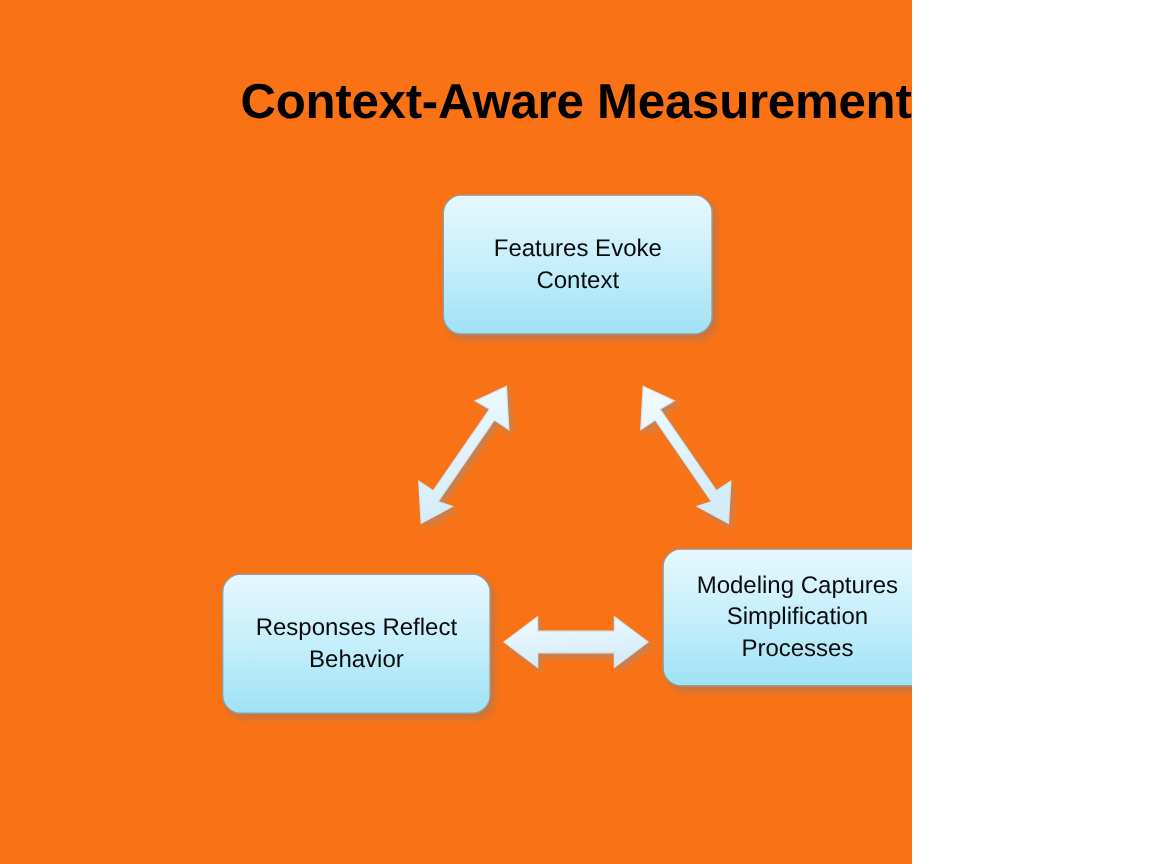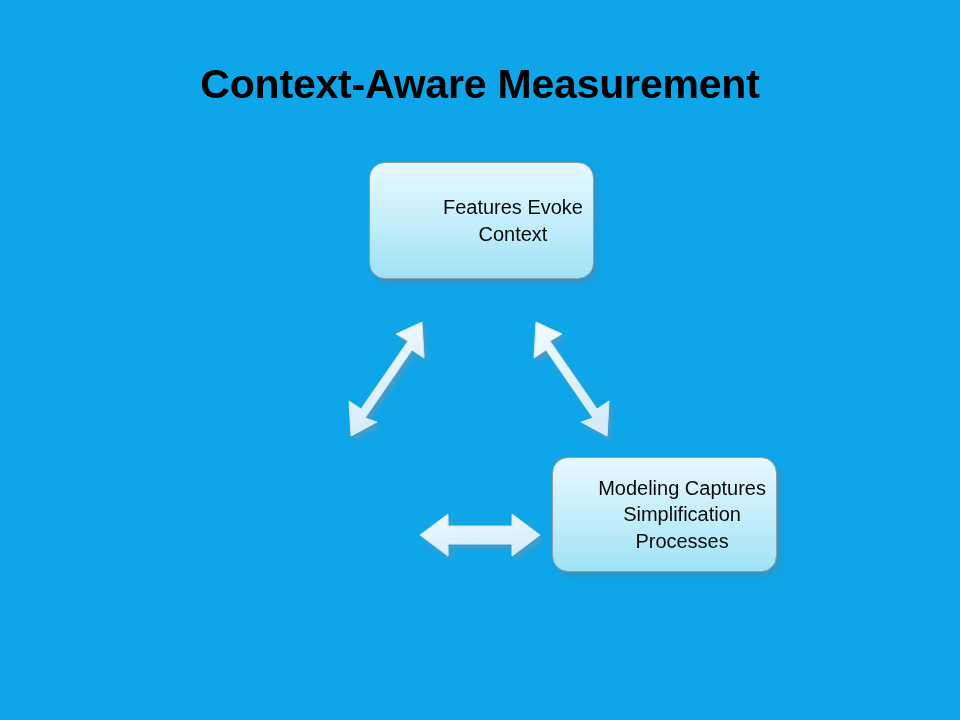--- a/index.html
+++ b/index.html
@@ -6,23 +6,23 @@
   html, body {
     margin: 0;
     padding: 0;
     background: #ffffff;
   }
   body {
     font-family: "Liberation Sans", sans-serif;
   }
   #slide {
     position: relative;
-    width: 960px;
+    width: 760px;
     height: 720px;
-    background: #0ea5e9;
+    background: #f97316;
     overflow: hidden;
   }
 
   
   #slide-title {
     position: absolute;
     left: 0;
     top: 62px;
     width: 960px;
     text-align: center;
@@ -37,21 +37,21 @@
   
   .node-box {
     position: absolute;
     box-sizing: border-box;
     border-radius: 16px;
     border: 1px solid #8aa0ab;
     background: linear-gradient(to bottom, #e6f8fe 0%, #ddf5fd 14%, #c4eefb 52%, #a5e4f6 92%, #9fe2f5 100%);
     box-shadow: 3px 4px 5px rgba(120, 120, 125, 0.38);
     display: flex;
     align-items: center;
-    justify-content: flex-end;
+    justify-content: center;
   }
   .node-label {
     font-family: "Liberation Sans", sans-serif;
     font-size: 20px;
     font-weight: normal;
     color: #0b0b0b;
     text-align: center;
     line-height: 1.32;
     padding: 0 10px;
     white-space: pre-line;
@@ -130,20 +130,24 @@
     </defs>
   </svg>
 
   <div id="slide-title">Context-Aware Measurement</div>
 
   <div id="box-top" class="node-box">
     <div class="node-label">Features Evoke
 Context</div>
   </div>
 
+  <div id="box-bottom-left" class="node-box">
+    <div class="node-label">Responses Reflect
+Behavior</div>
+  </div>
 
   <div id="box-bottom-right" class="node-box">
     <div class="node-label">Modeling Captures
 Simplification
 Processes</div>
   </div>
 
   <div id="arrow-left" class="arrow-wrap">
     <svg width="100" height="122" viewBox="0 0 100 122">
       <g filter="url(#arrowShadow)">

